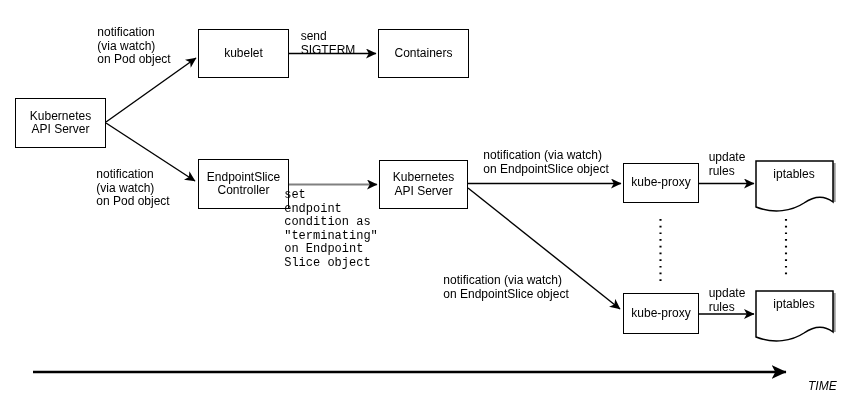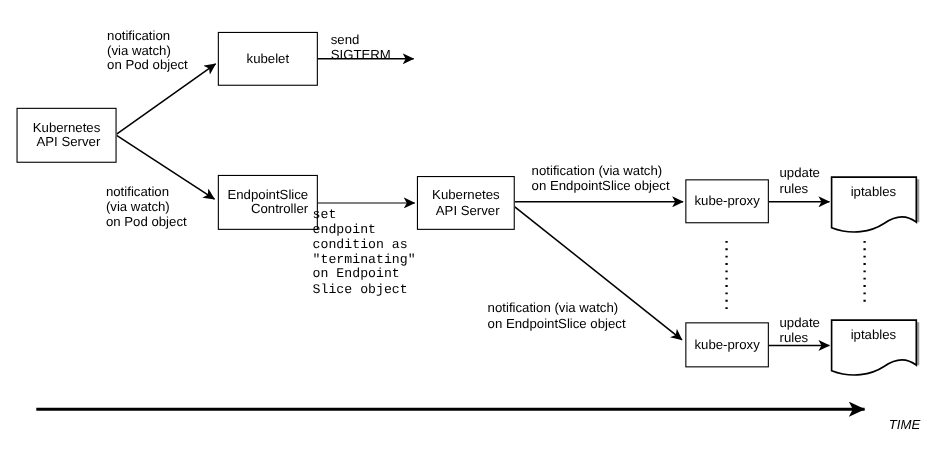--- a/index.html
+++ b/index.html
@@ -5,21 +5,21 @@
   html,body { margin:0; padding:0; background:#ffffff; }
   .canvas {
     position:relative; width:852px; height:413px; background:#ffffff;
     font-family:"Liberation Sans", sans-serif; color:#000; overflow:hidden;
   }
   .wires { position:absolute; left:0; top:0; }
   .node {
     position:absolute; box-sizing:border-box;
     border:1.5px solid #000000; background:#ffffff;
     display:flex; align-items:center; justify-content:center;
-    text-align:right; font-size:12px; line-height:13.5px;
+    text-align:center; font-size:12px; line-height:13.5px;
     white-space:pre-line;
   }
   .elabel {
     position:absolute; transform:translateX(-50%);
     font-size:12px; line-height:13.5px;
     white-space:pre-line;
   }
   .plain { transform:none;font-style:italic; }
 </style>
 </head>
@@ -61,20 +61,23 @@
     <line x1="33" y1="372" x2="786" y2="372" stroke="#000" stroke-width="2.6" marker-end="url(#ahBig)"></line>
   </svg>
 
   <div class="node" style="left:15px;  top:98px;  width:91px; height:50px;">
     <span>Kubernetes
 API Server</span>
   </div>
   <div class="node" style="left:198px; top:29px;  width:91px; height:49px;">
     <span>kubelet</span>
   </div>
+  <div class="node" style="left:378px; top:29px;  width:91px; height:49px;">
+    <span>Containers</span>
+  </div>
   <div class="node" style="left:198px; top:159px; width:91px; height:50px;">
     <span>EndpointSlice
 Controller</span>
   </div>
   <div class="node" style="left:379px; top:160px; width:89px; height:49px;">
     <span>Kubernetes
 API Server</span>
   </div>
   <div class="node" style="left:623px; top:163px; width:76px; height:40px;">
     <span>kube-proxy</span>

